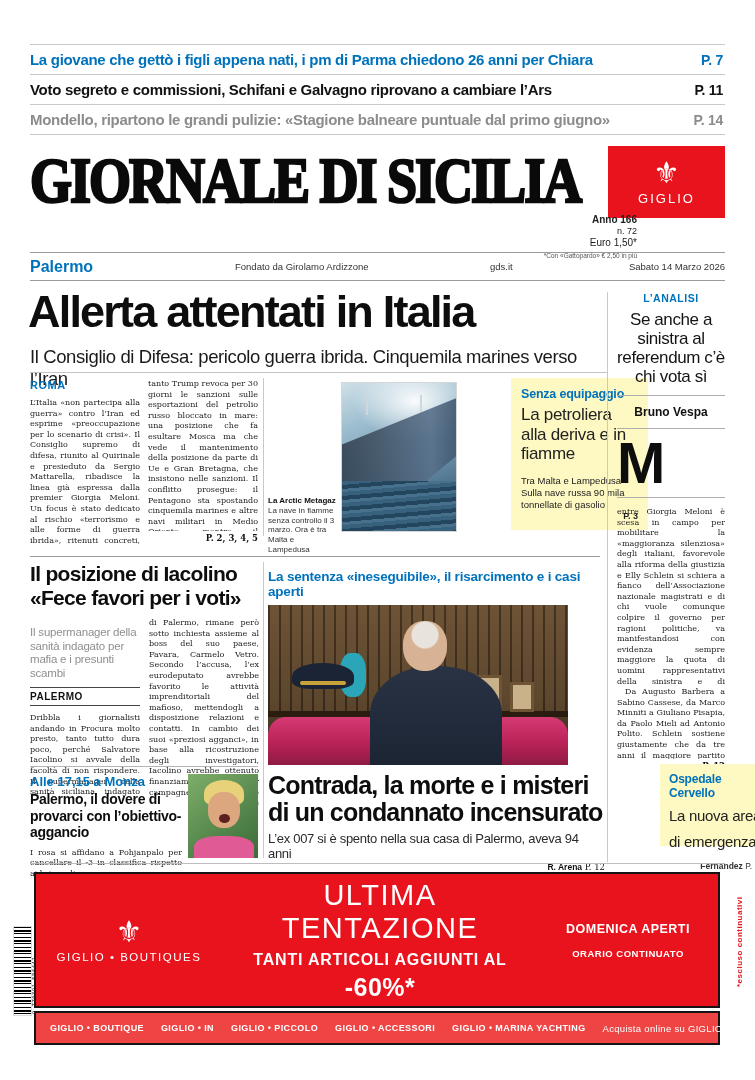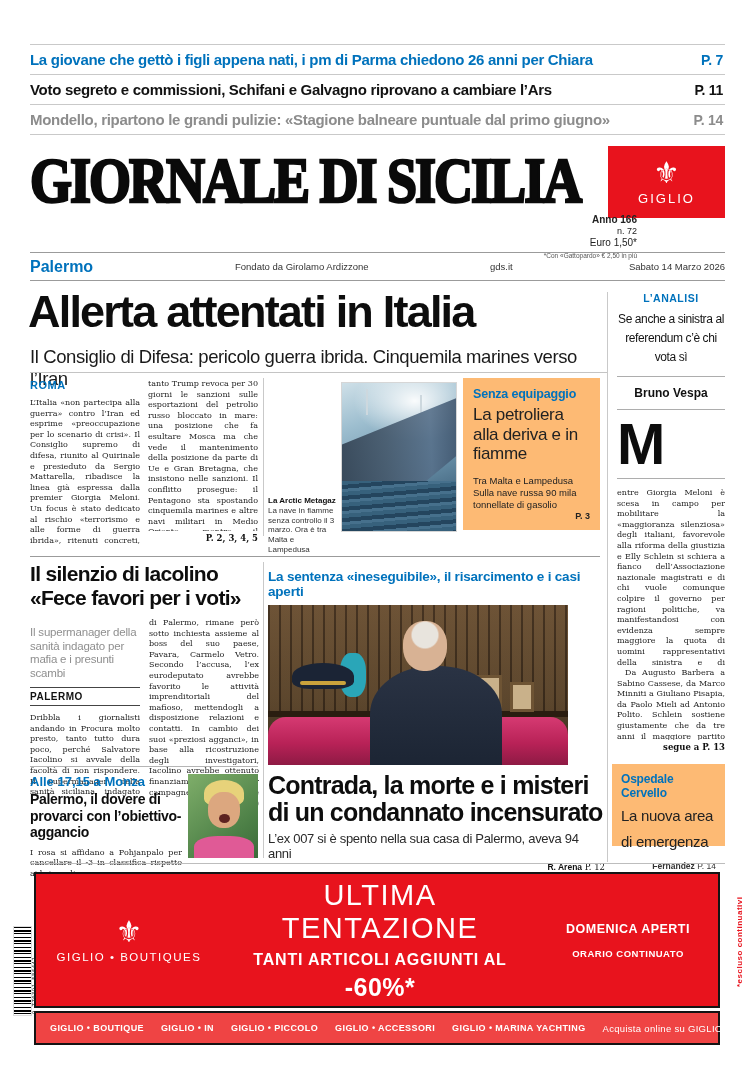--- a/index.html
+++ b/index.html
@@ -56,32 +56,32 @@
       background:linear-gradient(160deg,#cfe0e8 0%,#9dbecf 25%,#6d95ad 55%,#3c5e78 85%,#243c52 100%);
       border:1px solid #d6d6d6;}
   .ship-hull{position:absolute;left:-8%;top:18%;width:120%;height:55%;background:
       linear-gradient(100deg,#2c3a4a 0%,#45586b 40%,#57708a 70%,#31455c 100%);
       transform:rotate(-12deg);clip-path:polygon(0 30%,100% 0,100% 60%,55% 100%,0 78%);opacity:.9;}
   .ship-smoke{position:absolute;left:10%;top:-6%;width:90%;height:45%;
       background:radial-gradient(ellipse at 60% 40%,rgba(255,255,255,.95),rgba(255,255,255,0) 70%);}
   .ship-mast{position:absolute;background:#cdd8de;width:2px;height:26px;top:6px;}
   .ship-sea{position:absolute;left:0;bottom:0;width:100%;height:34%;
       background:repeating-linear-gradient(175deg,#37617c 0 4px,#24455e 4px 8px,#46708c 8px 11px);}
-  .graybox{background:#fdba74;}
+  .graybox{background:#fef9c3;margin-left:48px;}
   .tanker-box{position:absolute;left:463px;top:378px;width:137px;height:152px;padding:9px 10px;box-sizing:border-box;
       display:flex;flex-direction:column;}
   .box-kicker{color:#0072bc;font-weight:bold;font-size:12.5px;letter-spacing:-0.2px;}
   .tanker-title{font-size:17px;line-height:19.5px;color:#222;margin-top:4px;letter-spacing:-0.3px;}
   .tanker-text{margin-top:auto;font-size:9.5px;line-height:12px;color:#222;}
   .tanker-page{text-align:right;font-size:9px;font-weight:bold;color:#222;}
 
   
   .analysis{position:absolute;left:617px;top:292px;width:108px;}
   .an-kicker{color:#0072bc;font-weight:bold;font-size:10.5px;text-align:center;letter-spacing:0.5px;}
-  .an-title{font-size:12px;line-height:19px;text-align:center;color:#141414;margin-top:6px;letter-spacing:-0.4px;}
+  .an-title{font-size:17px;line-height:19px;text-align:center;color:#141414;margin-top:6px;letter-spacing:-0.4px;}
   .an-sep{border-top:1px solid #adadad;margin:9px 0;}
   .an-byline{text-align:center;font-weight:bold;font-size:12px;}
   .an-drop{font-size:58px;font-weight:bold;line-height:50px;color:#0d0d0d;}
   .an-body{height:178px;}
   .an-body2{height:72px;text-indent:8px;margin-top:2px;}
   .an-more{text-align:right;font-weight:bold;font-size:8.5px;font-family:"DejaVu Serif",serif;margin-top:2px;}
 
   
   .iacolino{position:absolute;left:30px;top:562px;width:230px;}
   .iac-headline{margin:0;font-size:21px;line-height:23.5px;letter-spacing:-0.7px;font-weight:bold;color:#0d0d0d;}
@@ -246,21 +246,21 @@
     <div class="an-sep"></div>
     <div class="serifbody an-body">entre Giorgia Meloni è scesa in campo per mobilitare la «maggioranza silenziosa» degli italiani, favorevole alla riforma della giustizia e Elly Schlein si schiera a fianco dell’Associazione nazionale magistrati e di chi vuole comunque colpire il governo per ragioni politiche, va manifestandosi con evidenza sempre maggiore la quota di uomini rappresentativi della sinistra e di opinionisti autorevoli con il cuore a sinistra che si espongono a votare Sì, pur votando contro il governo Meloni alle prossime elezioni politiche.</div>
     <div class="serifbody an-body2">Da Augusto Barbera a Sabino Cassese, da Marco Minniti a Giuliano Pisapia, da Paolo Mieli ad Antonio Polito. Schlein sostiene giustamente che da tre anni il maggiore partito della sinistra italiana ha cambiato strada.</div>
     <div class="an-more">segue a P. 13</div>
   </div>
 
   <div class="rule" style="left:30px;top:556px;width:570px;border-color:#9b9b9b;"></div>
   <div class="vrule" style="left:263px;top:562px;height:296px;"></div>
 
   <div class="iacolino">
-    <h2 class="iac-headline">Il silenzio di Iacolino «Fece favori per i voti»</h2>
+    <h2 class="iac-headline">Il posizione di Iacolino «Fece favori per i voti»</h2>
     <div class="iac-cols">
       <div class="iac-c">
         <div class="iac-standfirst">Il supermanager della sanità indagato per mafia e i presunti scambi</div>
         <div class="iac-kicker-wrap">
           <div class="iac-kicker">PALERMO</div>
         </div>
         <div class="serifbody iac-body1">Dribbla i giornalisti andando in Procura molto presto, tanto tutto dura poco, perché Salvatore Iacolino si avvale della facoltà di non rispondere. Il supermanager della sanità siciliana, indagato per concorso in associazione mafiosa dalla Dda</div>
       </div>
       <div class="iac-c">
         <div class="serifbody iac-body2">di Palermo, rimane però sotto inchiesta assieme al boss del suo paese, Favara, Carmelo Vetro. Secondo l’accusa, l’ex eurodeputato avrebbe favorito le attività imprenditoriali del mafioso, mettendogli a disposizione relazioni e contatti. In cambio dei suoi «preziosi agganci», in base alla ricostruzione degli investigatori, Iacolino avrebbe ottenuto finanziamenti per campagne elettorali e assunzioni di persone a lui vicine.</div>

